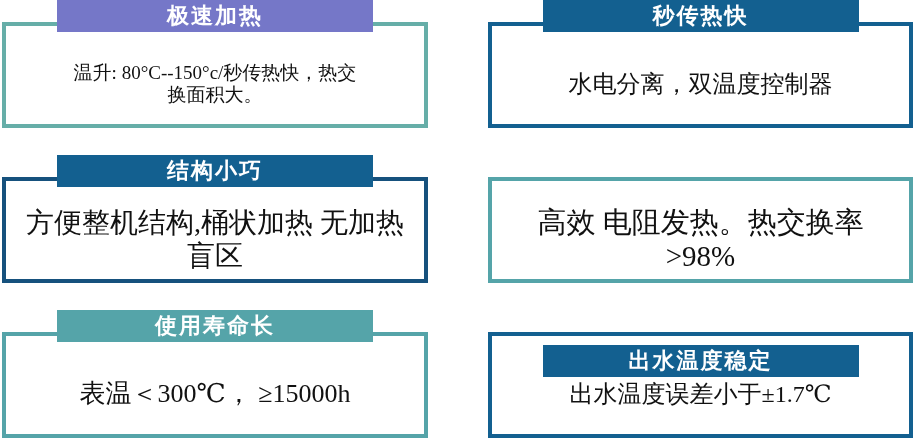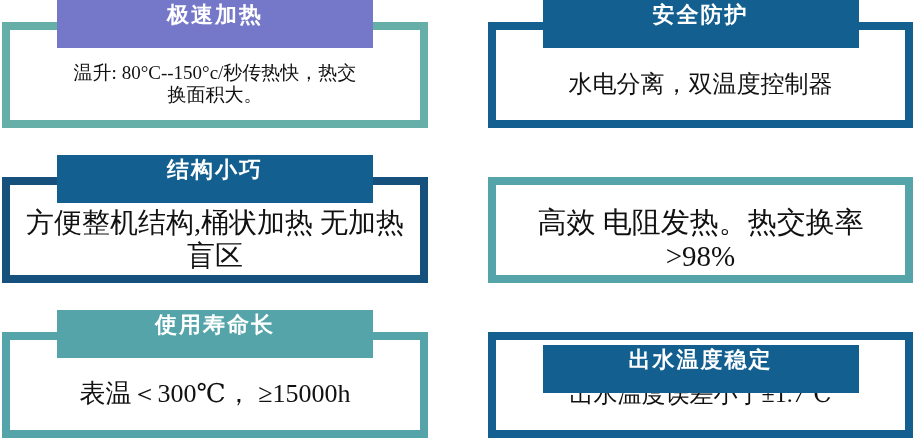--- a/index.html
+++ b/index.html
@@ -20,36 +20,37 @@
     width: 913px;
   }
   .cell { position: relative; }
   .card {
     position: absolute;
     top: 22px;
     left: 0;
     right: 0;
     height: 106px;
     box-sizing: border-box;
-    border: 8px solid #14b8a6;
+    border: 4px solid #14b8a6;
     background: #ffffff;
     display: flex;
     align-items: center;
     justify-content: center;
     padding: 18px 8px 0 8px;
     z-index: 1;
   }
   .banner {
     position: absolute;
     top: 0;
     left: 50%;
     transform: translateX(-50%);
     width: 316px;
-    height: 48px;
+    height: 32px;
     display: flex;
+    align-items: center;
     justify-content: center;
     z-index: 2;
   }
   .banner .title {
     color: #ffffff;
     font-weight: bold;
     font-size: 22px;
     letter-spacing: 2px;
     font-family: "Liberation Sans", "DejaVu Sans", sans-serif;
     white-space: nowrap;
@@ -81,21 +82,21 @@
       <div class="banner" style="background-color: rgb(117, 119, 200);">
         <span class="title">极速加热</span>
       </div>
     </div>
 
     <div class="cell">
       <div class="card" style="border-color: rgb(19, 96, 144);">
         <div class="body-text fs25">水电分离，双温度控制器</div>
       </div>
       <div class="banner" style="background-color: rgb(19, 96, 144);">
-        <span class="title">安全防护</span>
+        <span class="title">秒传热快</span>
       </div>
     </div>
 
     <div class="cell">
       <div class="card" style="border-color: rgb(22, 81, 125);">
         <div class="body-text fs24">方便整机结构,桶状加热 无加热
 盲区</div>
       </div>
       <div class="banner" style="background-color: rgb(19, 96, 144);">
         <span class="title">结构小巧</span>

